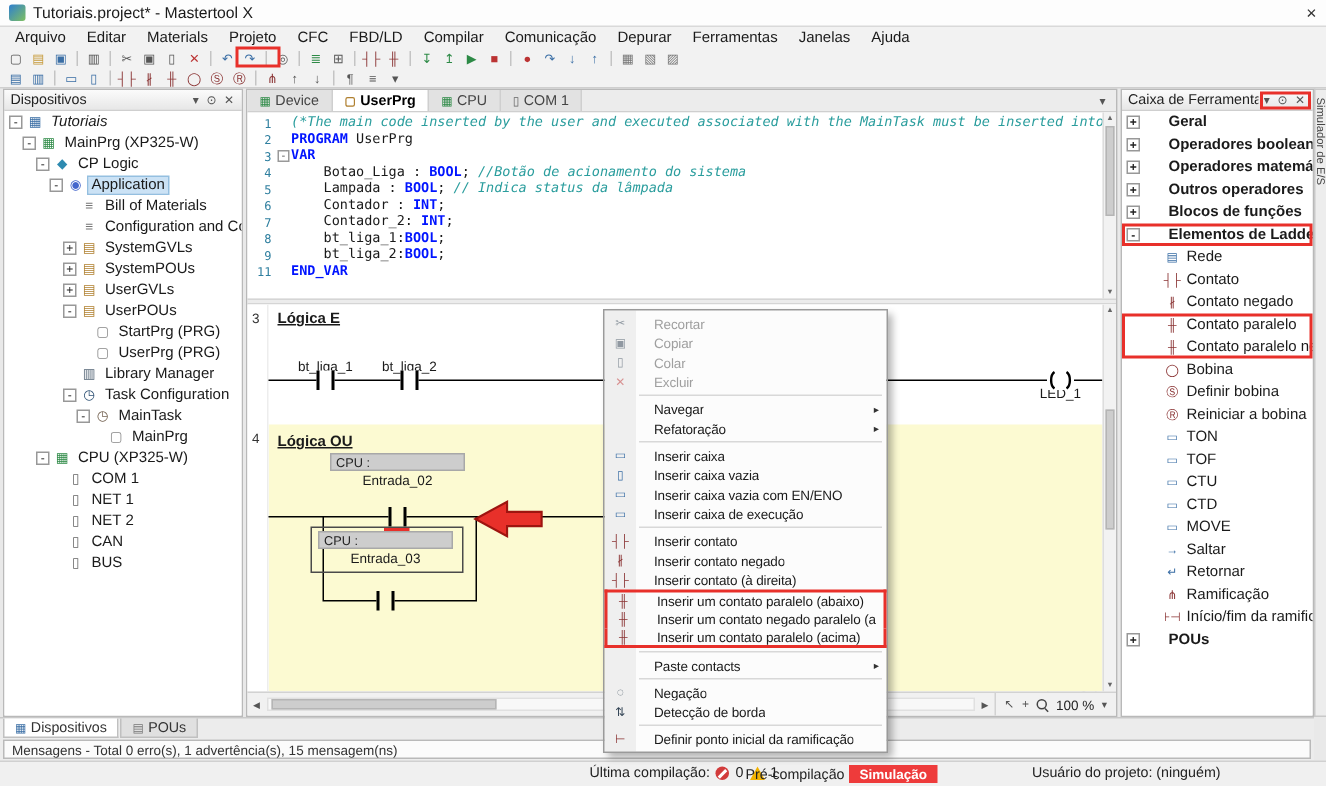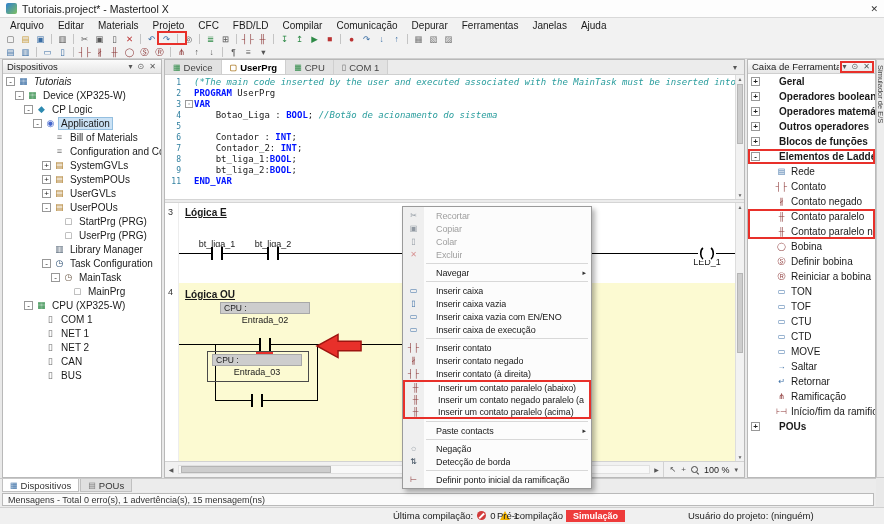--- a/index.html
+++ b/index.html
@@ -238,21 +238,21 @@
 
       <div class="tree-row italic" style="padding-left: 3px;">
         <span class="expander">-</span>
         <span class="t-icon js-icon" style="color: rgb(58, 110, 165);">▦</span>
         <span class="t-label">Tutoriais</span>
       </div>
 
       <div class="tree-row" style="padding-left: 12px;">
         <span class="expander">-</span>
         <span class="t-icon js-icon" style="color: rgb(45, 138, 70);">▦</span>
-        <span class="t-label">Device (XP325-W)</span>
+        <span class="t-label">MainPrg (XP325-W)</span>
       </div>
 
       <div class="tree-row" style="padding-left: 21px;">
         <span class="expander">-</span>
         <span class="t-icon js-icon" style="color: rgb(45, 138, 176);">◆</span>
         <span class="t-label">CP Logic</span>
       </div>
 
       <div class="tree-row selected" style="padding-left: 30px;">
         <span class="expander">-</span>
@@ -393,21 +393,21 @@
         <span>COM 1</span>
       </div>
     </div>
   <span class="tab-overflow" style="position:absolute;right:2px;top:0;height:15px;">▾</span>
 
   <div class="st-editor">
       <div class="code-line"><span class="ln">1</span><span class="fold"></span><span class="code"><span class="c">(*The main code inserted by the user and executed associated with the MainTask must be inserted into this POU.*)</span></span></div>
       <div class="code-line"><span class="ln">2</span><span class="fold"></span><span class="code"><span class="k">PROGRAM</span><span> UserPrg</span></span></div>
       <div class="code-line"><span class="ln">3</span><span class="fold has-fold">-</span><span class="code"><span class="k">VAR</span></span></div>
       <div class="code-line"><span class="ln">4</span><span class="fold"></span><span class="code"><span>    Botao_Liga : </span><span class="k">BOOL</span><span>; </span><span class="c">//Botão de acionamento do sistema</span></span></div>
-      <div class="code-line"><span class="ln">5</span><span class="fold"></span></div>
+      <div class="code-line"><span class="ln">5</span><span class="fold"></span><span class="code"><span>    Lampada : </span><span class="k">BOOL</span><span>; </span><span class="c">// Indica status da lâmpada</span></span></div>
       <div class="code-line"><span class="ln">6</span><span class="fold"></span><span class="code"><span>    Contador : </span><span class="k">INT</span><span>;</span></span></div>
       <div class="code-line"><span class="ln">7</span><span class="fold"></span><span class="code"><span>    Contador_2: </span><span class="k">INT</span><span>;</span></span></div>
       <div class="code-line"><span class="ln">8</span><span class="fold"></span><span class="code"><span>    bt_liga_1:</span><span class="k">BOOL</span><span>;</span></span></div>
       <div class="code-line"><span class="ln">9</span><span class="fold"></span><span class="code"><span>    bt_liga_2:</span><span class="k">BOOL</span><span>;</span></span></div>
       <div class="code-line"><span class="ln">11</span><span class="fold"></span><span class="code"><span class="k">END_VAR</span></span></div>
     </div>
   <div class="vscroll" style="top:15px;height:124px;">
     <span class="sarrow" style="top:0;">▲</span>
     <span class="sarrow" style="bottom:0;">▼</span>
     <span class="vthumb" style="top:9px;height:60px;"></span>
@@ -510,20 +510,25 @@
       <span class="mi-label">Excluir</span>
 
     </div>
   <span class="menu-sep"></span>
     <div class="menu-item">
       <span class="mi-icon js-icon"></span>
       <span class="mi-label">Navegar</span>
       <span class="submenu-arrow">▸</span>
     </div>
 
+    <div class="menu-item">
+      <span class="mi-icon js-icon"></span>
+      <span class="mi-label">Refatoração</span>
+      <span class="submenu-arrow">▸</span>
+    </div>
   <span class="menu-sep"></span>
     <div class="menu-item">
       <span class="mi-icon js-icon" style="color: rgb(58, 110, 165);">▭</span>
       <span class="mi-label">Inserir caixa</span>
 
     </div>
 
     <div class="menu-item">
       <span class="mi-icon js-icon" style="color: rgb(58, 110, 165);">▯</span>
       <span class="mi-label">Inserir caixa vazia</span>

